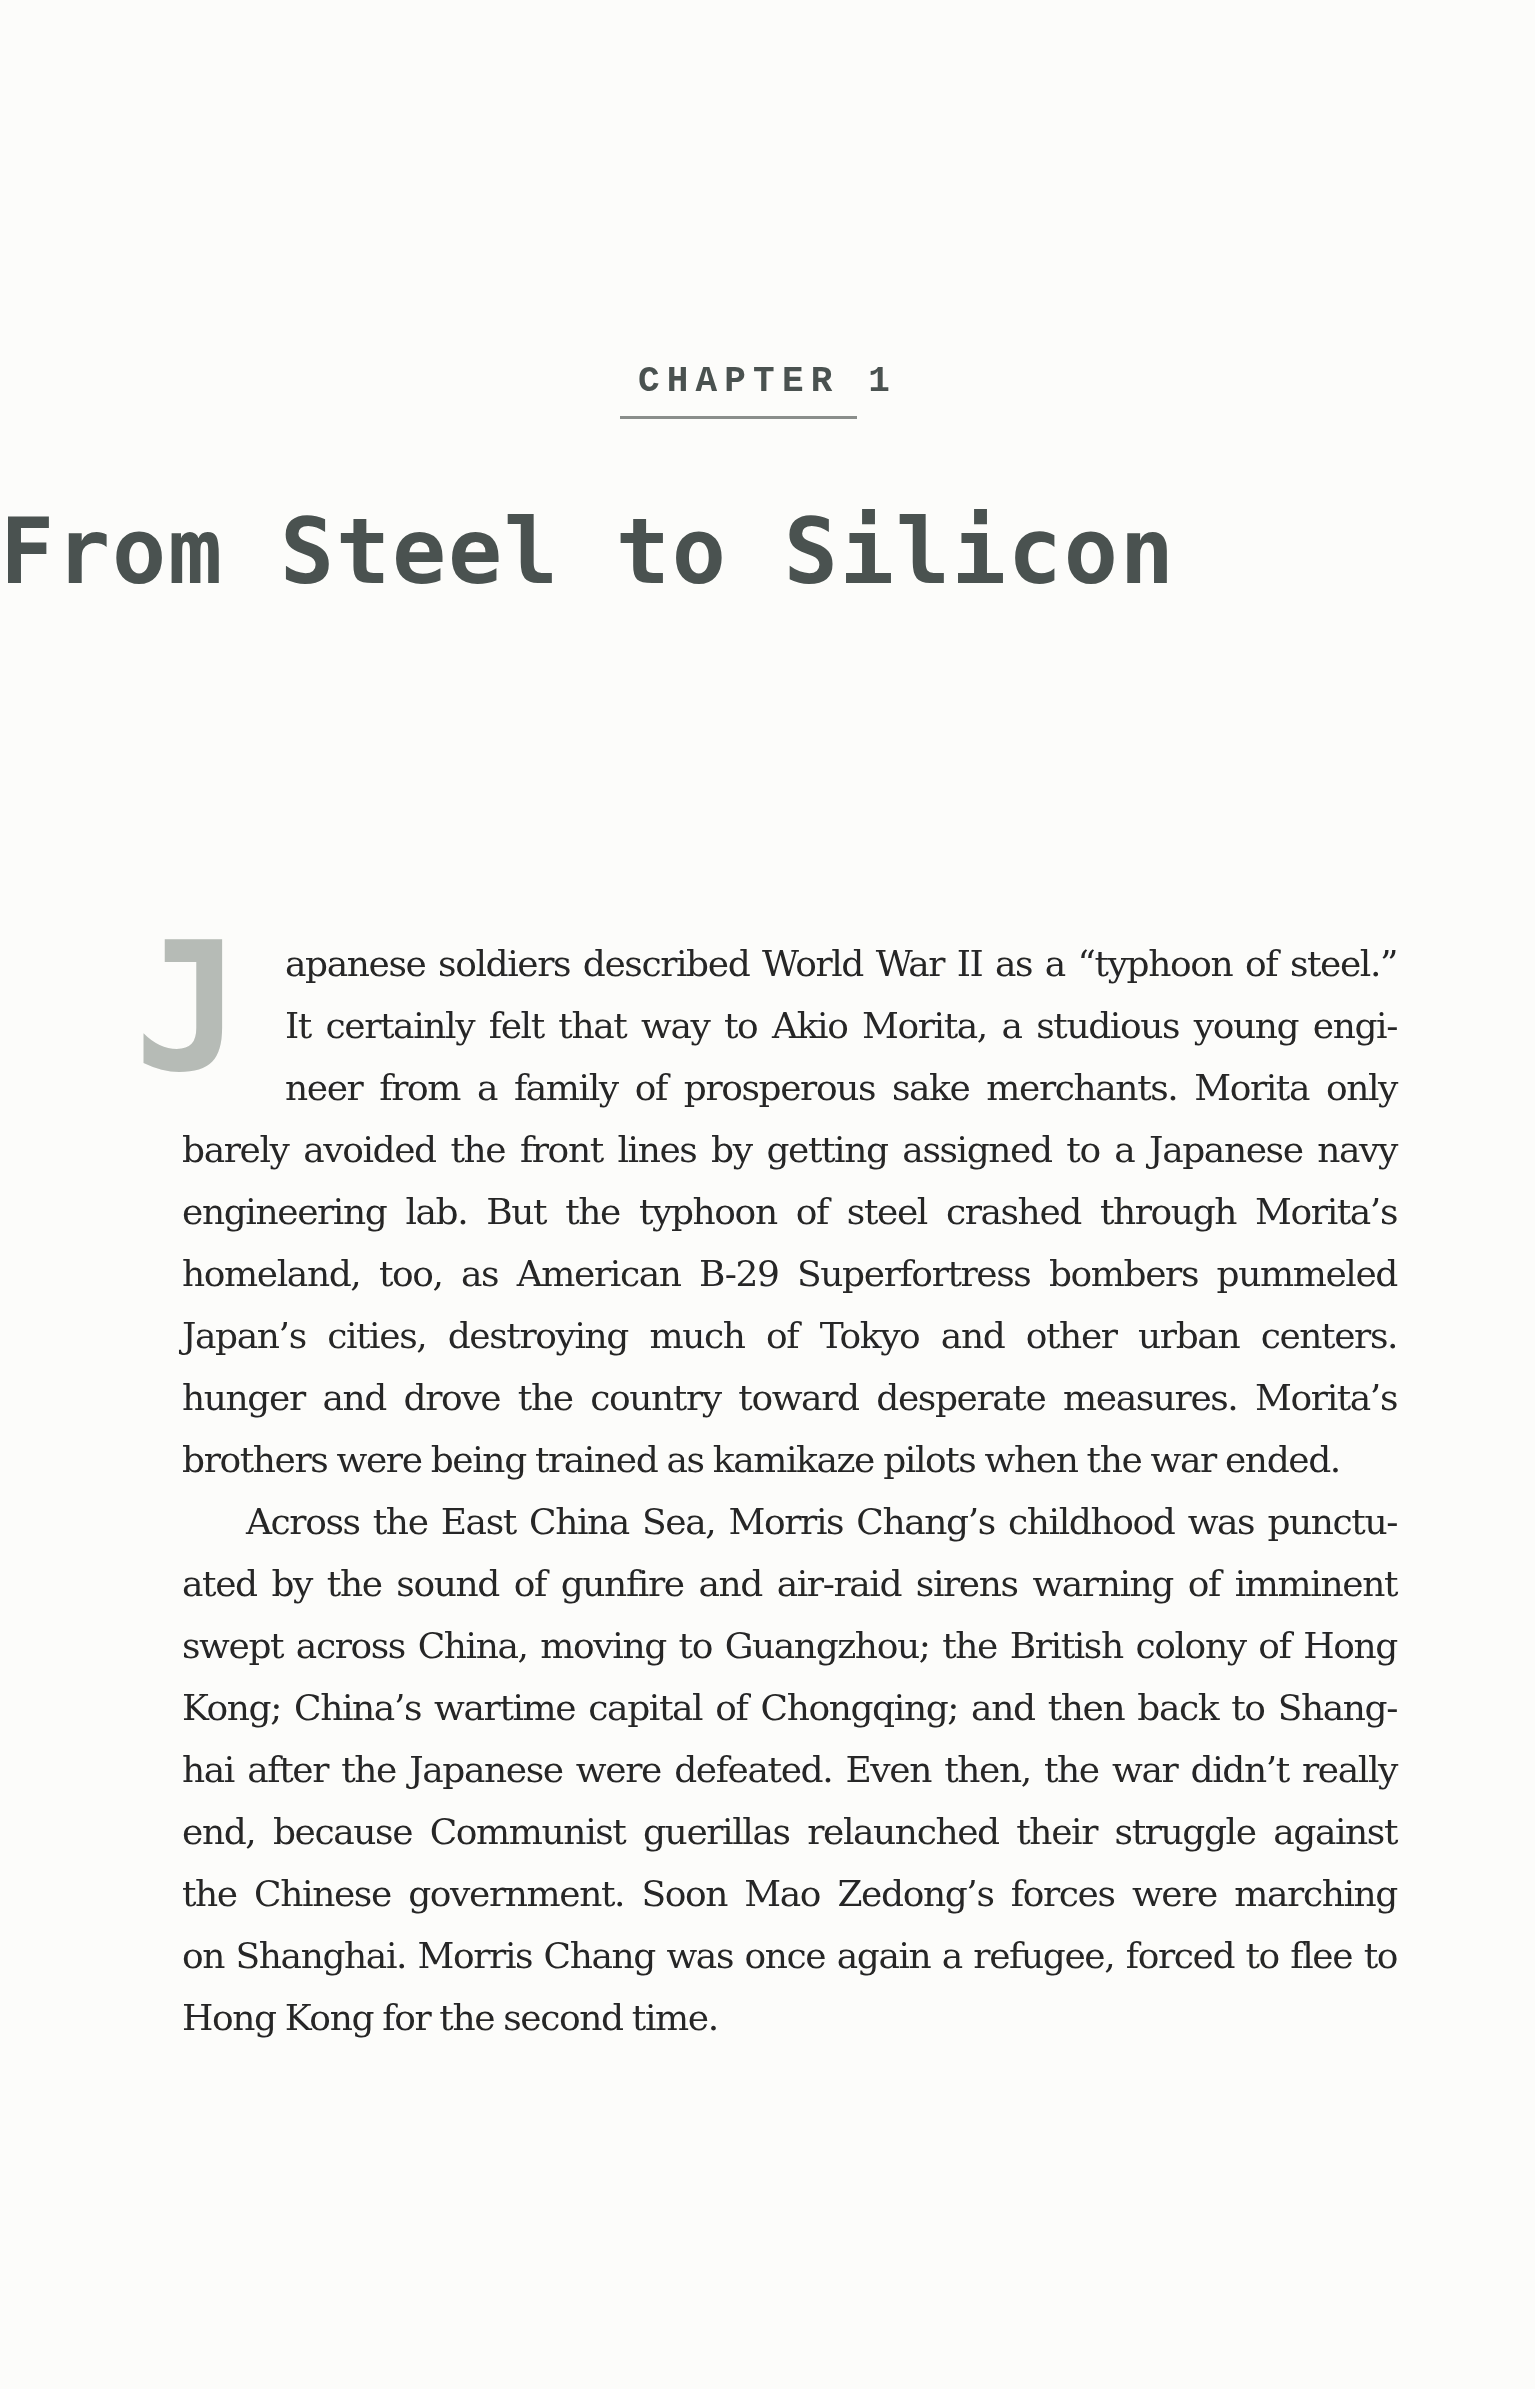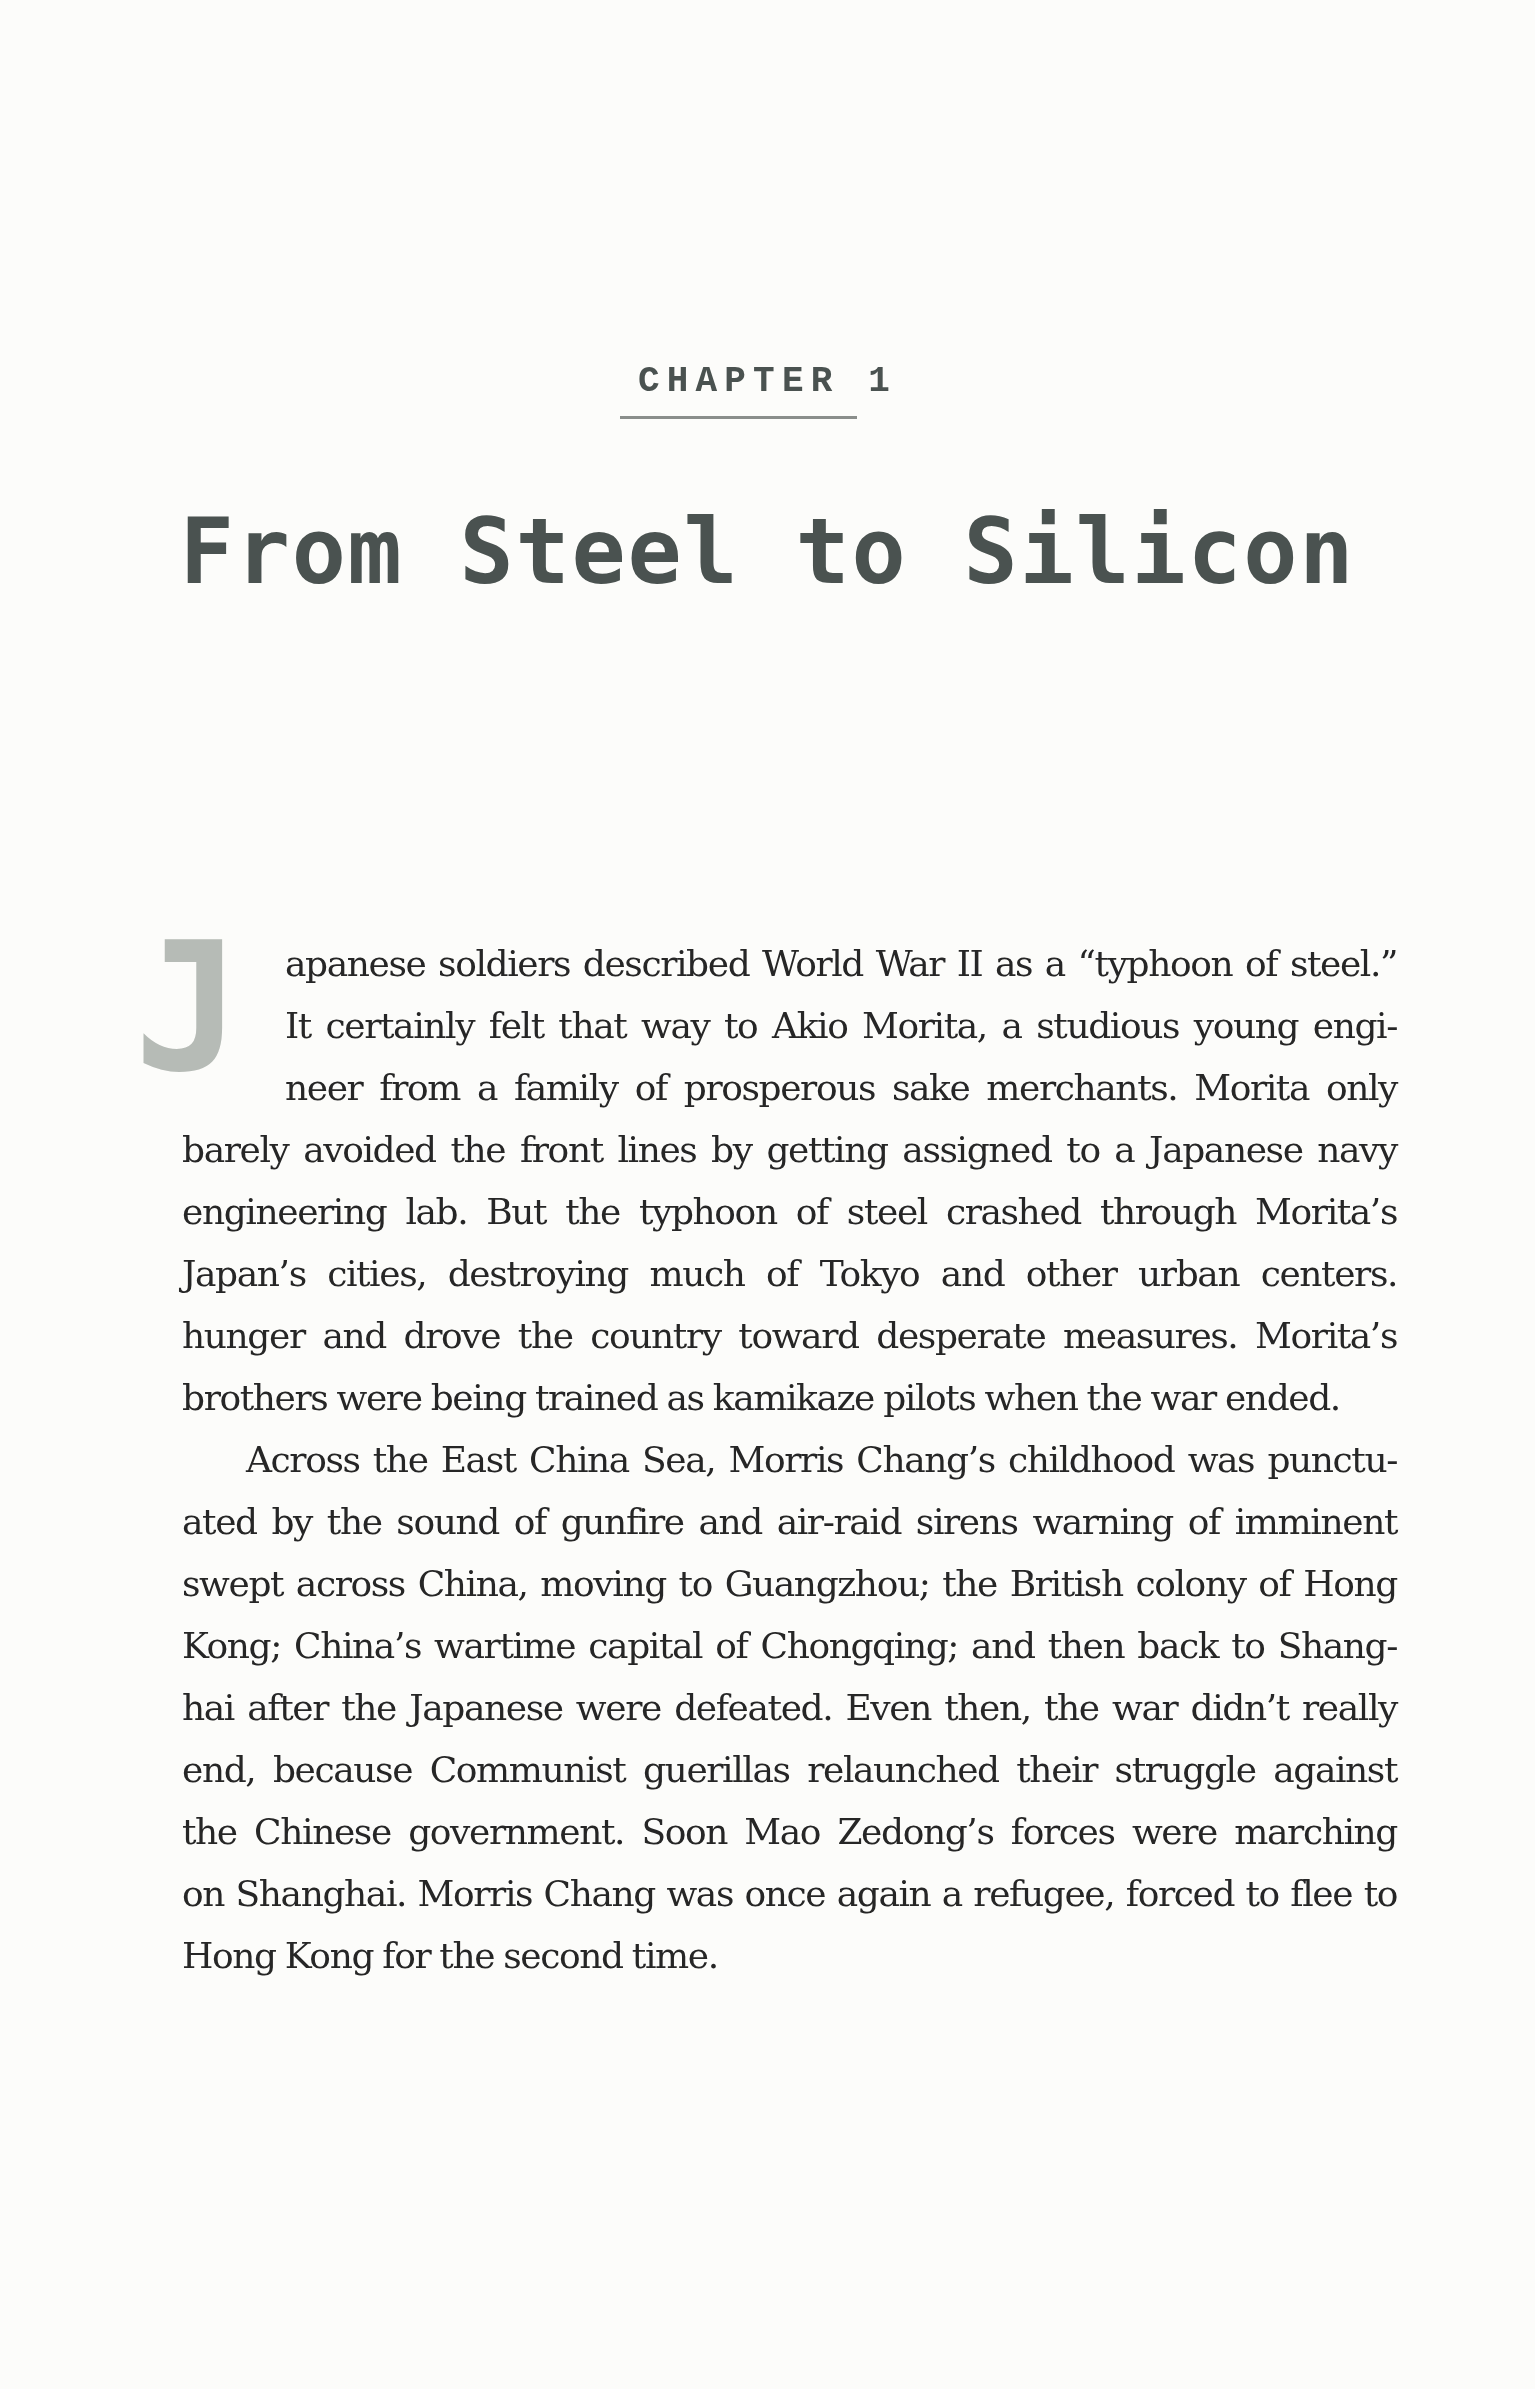--- a/index.html
+++ b/index.html
@@ -25,21 +25,20 @@
   .chapter-rule {
     position: absolute;
     left: 620px; width: 237px;
     top: 416px; height: 2.7px;
     background: #8a8e8b;
   }
   .chapter-title {
     position: absolute;
     left: 0; width: 1535px;
     top: 502px;
-    text-align: center;
     font-family: "DejaVu Sans Mono", monospace;
     font-weight: bold;
     font-size: 90px;
     letter-spacing: 1.8px;
     color: #4a5250;
     line-height: 99px;
     white-space: nowrap;
   }
   .body-text {
     position: absolute;
@@ -85,20 +84,21 @@
 
 <div class="drop-cap">J</div>
 
 <div class="body-text">
   <div class="para">
     <span class="line dc">apanese soldiers described World War II as a “typhoon of steel.”</span>
     <span class="line dc">It certainly felt that way to Akio Morita, a studious young engi-</span>
     <span class="line dc">neer from a family of prosperous sake merchants. Morita only</span>
     <span class="line">barely avoided the front lines by getting assigned to a Japanese navy</span>
     <span class="line">engineering lab. But the typhoon of steel crashed through Morita’s</span>
+    <span class="line">homeland, too, as American B-29 Superfortress bombers pummeled</span>
     <span class="line">Japan’s cities, destroying much of Tokyo and other urban centers.</span>
     <span class="line">hunger and drove the country toward desperate measures. Morita’s</span>
     <span class="line last">brothers were being trained as kamikaze pilots when the war ended.</span>
   </div>
   <div class="para">
     <span class="line indent">Across the East China Sea, Morris Chang’s childhood was punctu-</span>
     <span class="line">ated by the sound of gunfire and air-raid sirens warning of imminent</span>
     <span class="line">swept across China, moving to Guangzhou; the British colony of Hong</span>
     <span class="line">Kong; China’s wartime capital of Chongqing; and then back to Shang-</span>
     <span class="line">hai after the Japanese were defeated. Even then, the war didn’t really</span>

